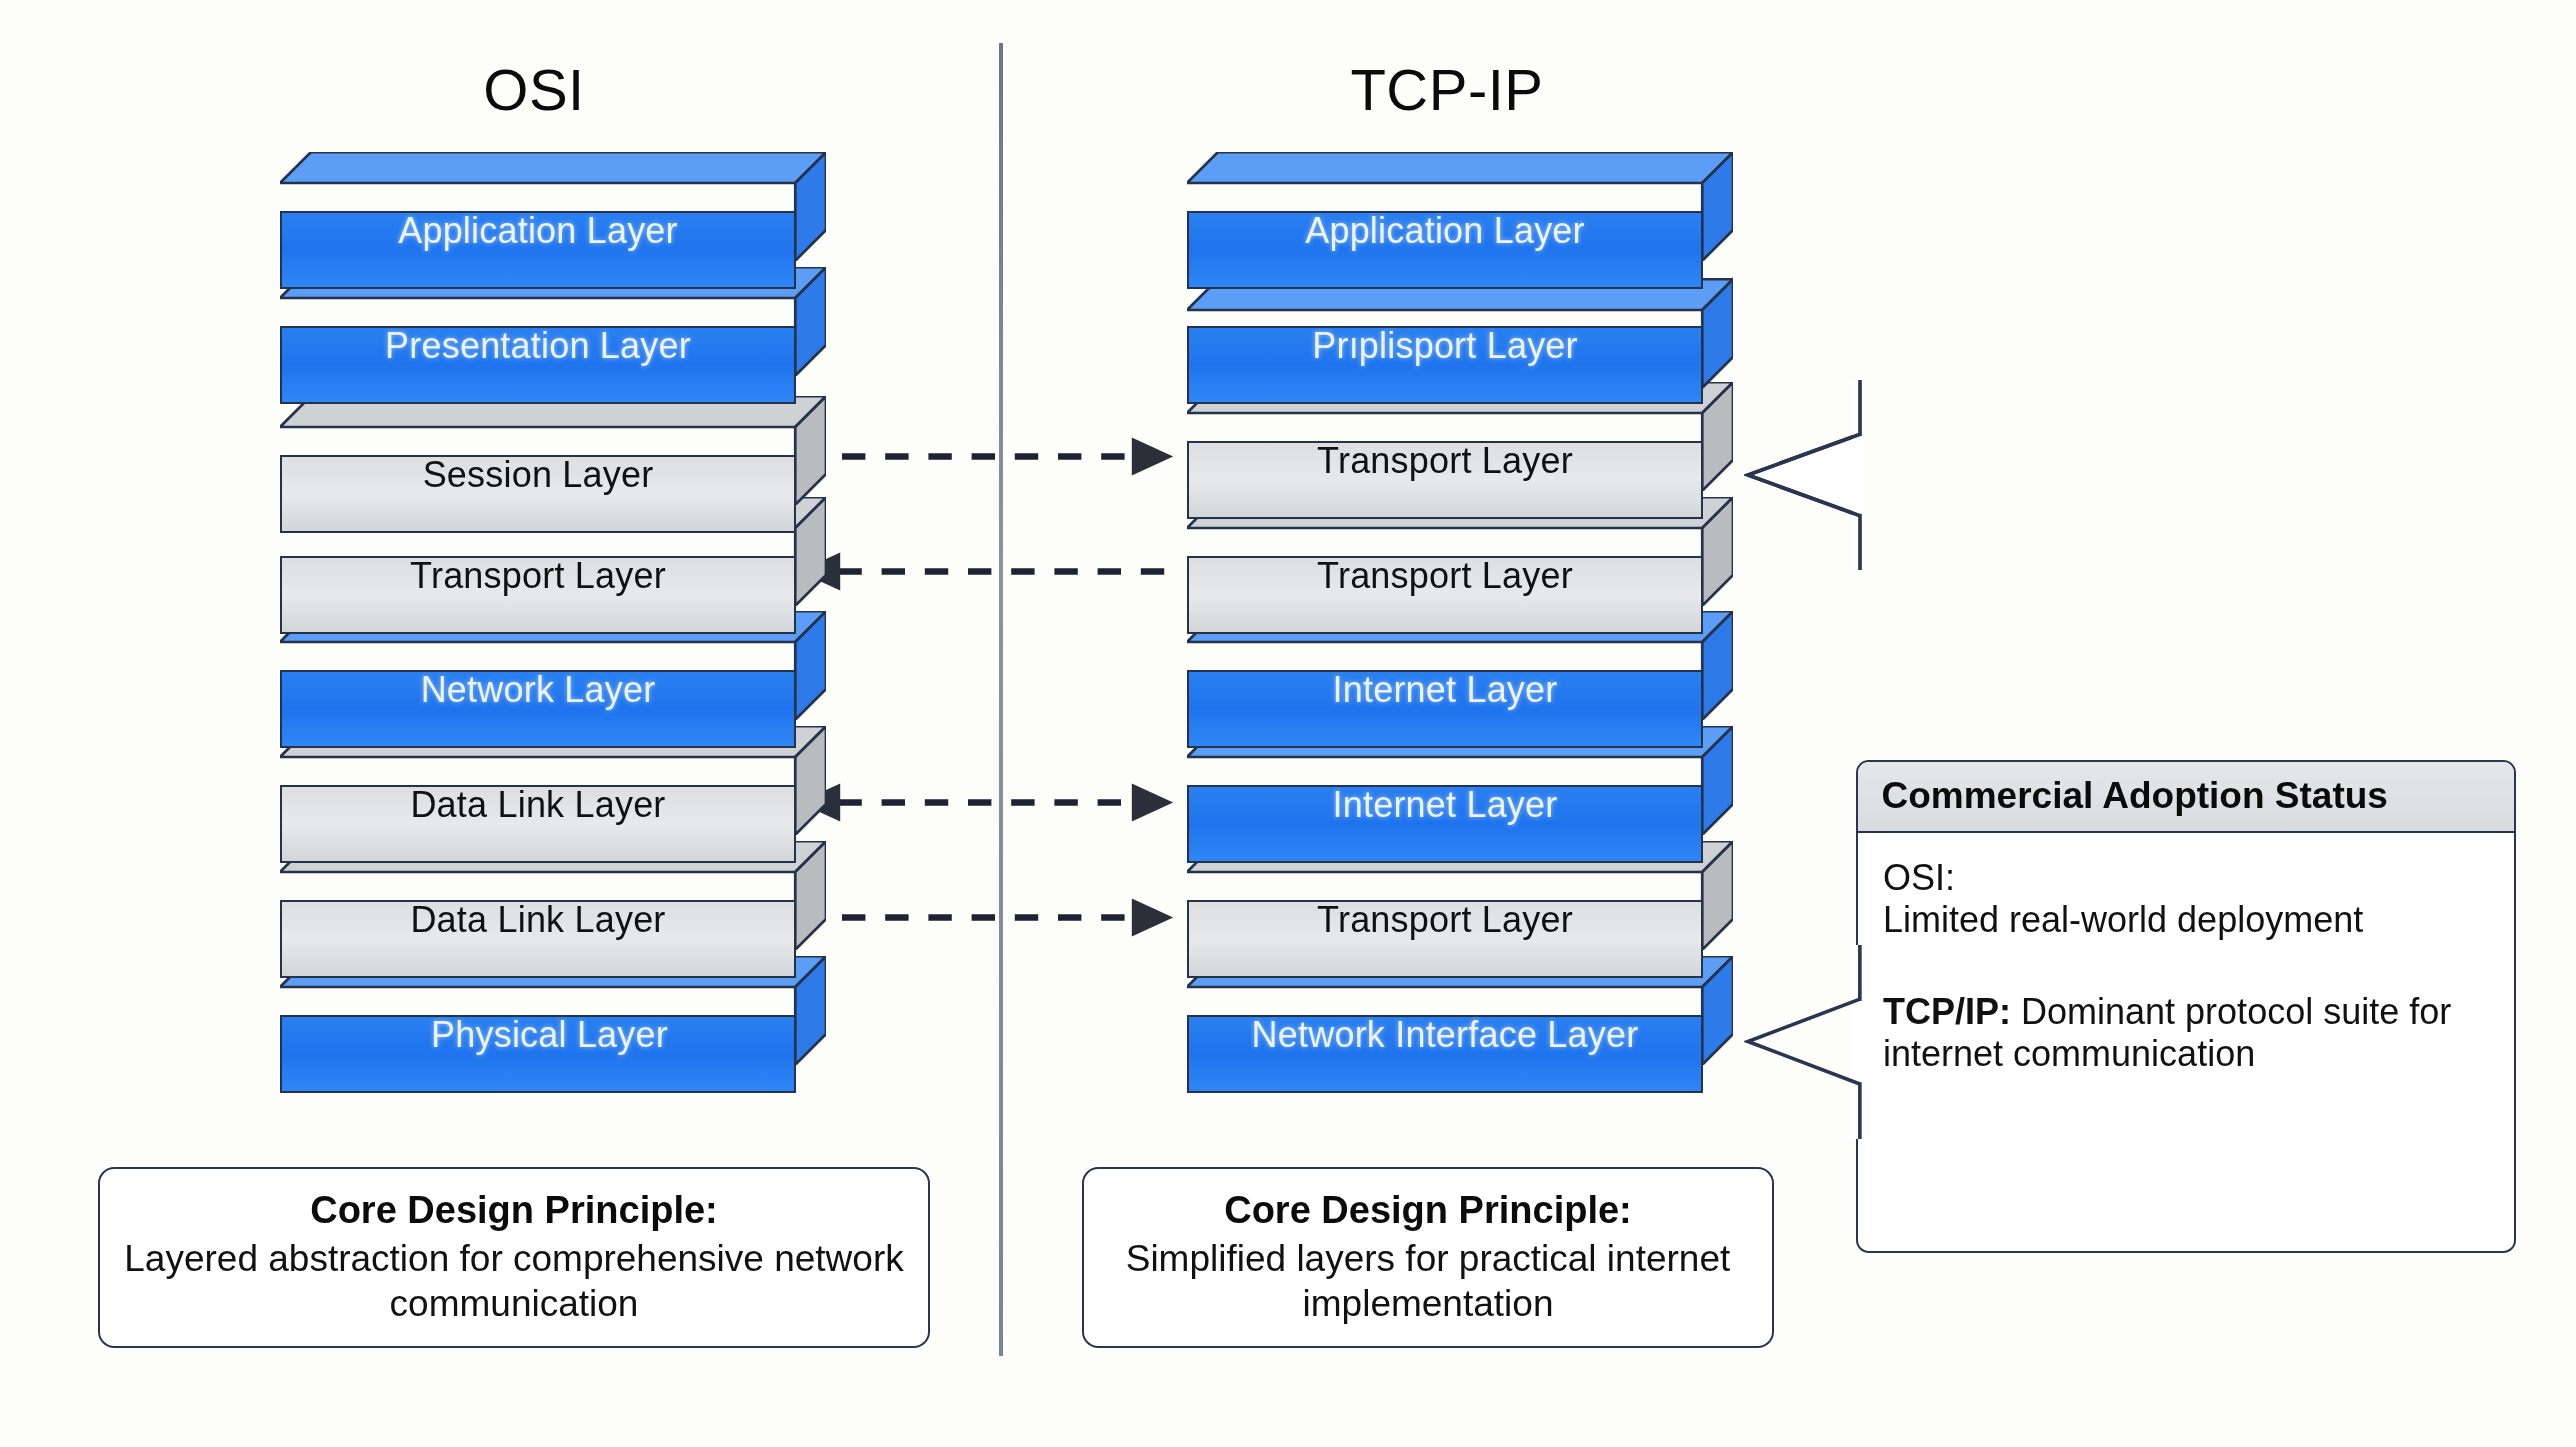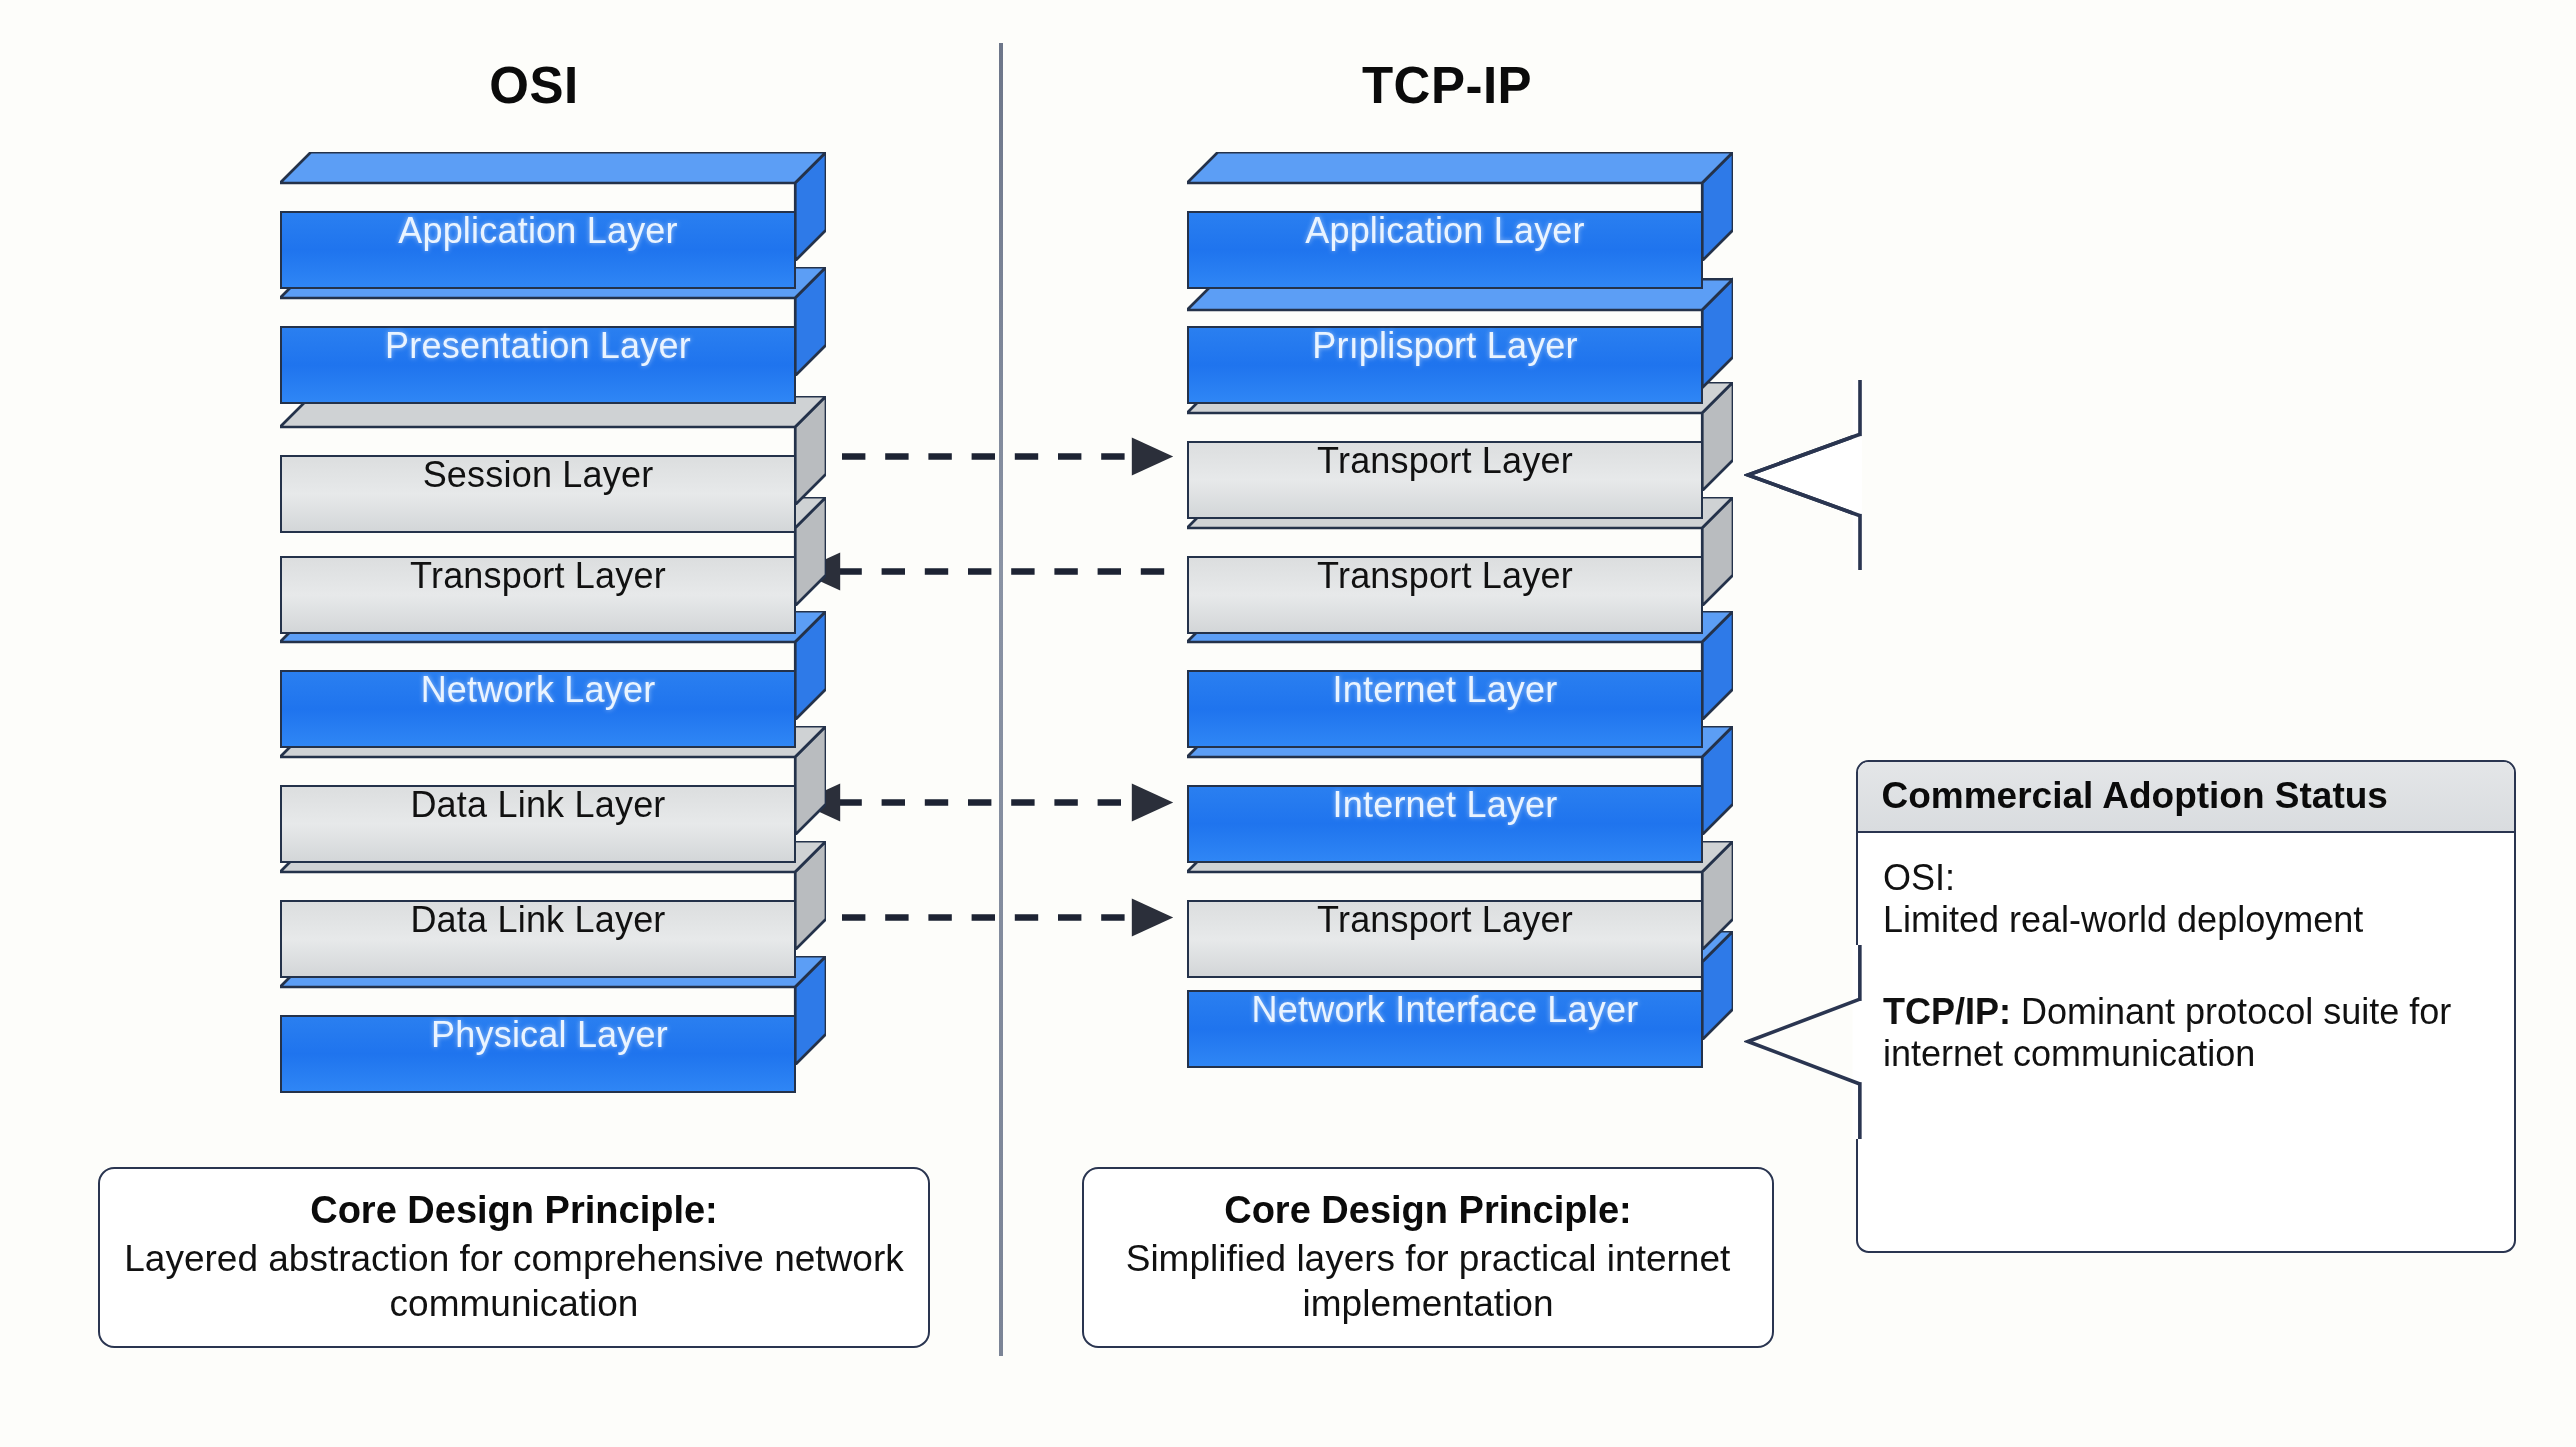--- a/index.html
+++ b/index.html
@@ -15,22 +15,22 @@
     position: relative;
     width: 2576px;
     height: 1447px;
     background: #fdfdfa;
     overflow: hidden;
   }
 
   
   .col-title {
     position: absolute;
-    font-size: 51px;
-    font-weight: bold;
+    font-size: 58px;
+    font-weight: normal;
     color: #0b0b0b;
     letter-spacing: 0.5px;
     text-align: center;
     white-space: nowrap;
   }
   #title-osi   { left: 344px;  top: 56px; width: 380px; }
   #title-tcpip { left: 1248px; top: 56px; width: 398px; }
 
   
   #divider {
@@ -220,21 +220,21 @@
           <path d="M0,34 L34,0 L604,0 L570,34 Z" fill="#5c9ef5" stroke="#24324a" stroke-width="3"></path>
           <path d="M570,34 L604,0 L604,86 L570,120 Z" fill="#2e7ae8" stroke="#24324a" stroke-width="3"></path>
         </svg>
         <div class="blk-face" style="left: 0px; top: 31px; width: 516px; height: 78px;">
           <span class="blk-label">Application Layer</span>
         </div>
       </div>
     </div>
 
   <div class="stack" id="stack-tcpip" style="left: 1187px; top: 152px; width: 546px; height: 913px;">
-      <div class="block blue" style="position: absolute; left: 0px; top: 779px; width: 546px; height: 109px; z-index: 93;">
+      <div class="block blue" style="position: absolute; left: 0px; top: 804px; width: 546px; height: 109px; z-index: 93;">
         <svg class="blk-top" width="546" height="109" viewBox="0 0 604 120">
           <path d="M0,34 L34,0 L604,0 L570,34 Z" fill="#5c9ef5" stroke="#24324a" stroke-width="3"></path>
           <path d="M570,34 L604,0 L604,86 L570,120 Z" fill="#2e7ae8" stroke="#24324a" stroke-width="3"></path>
         </svg>
         <div class="blk-face" style="left: 0px; top: 31px; width: 516px; height: 78px;">
           <span class="blk-label">Network Interface Layer</span>
         </div>
       </div>
       <div class="block gray" style="position: absolute; left: 0px; top: 689px; width: 546px; height: 109px; z-index: 94;">
         <svg class="blk-top" width="546" height="109" viewBox="0 0 604 120">

